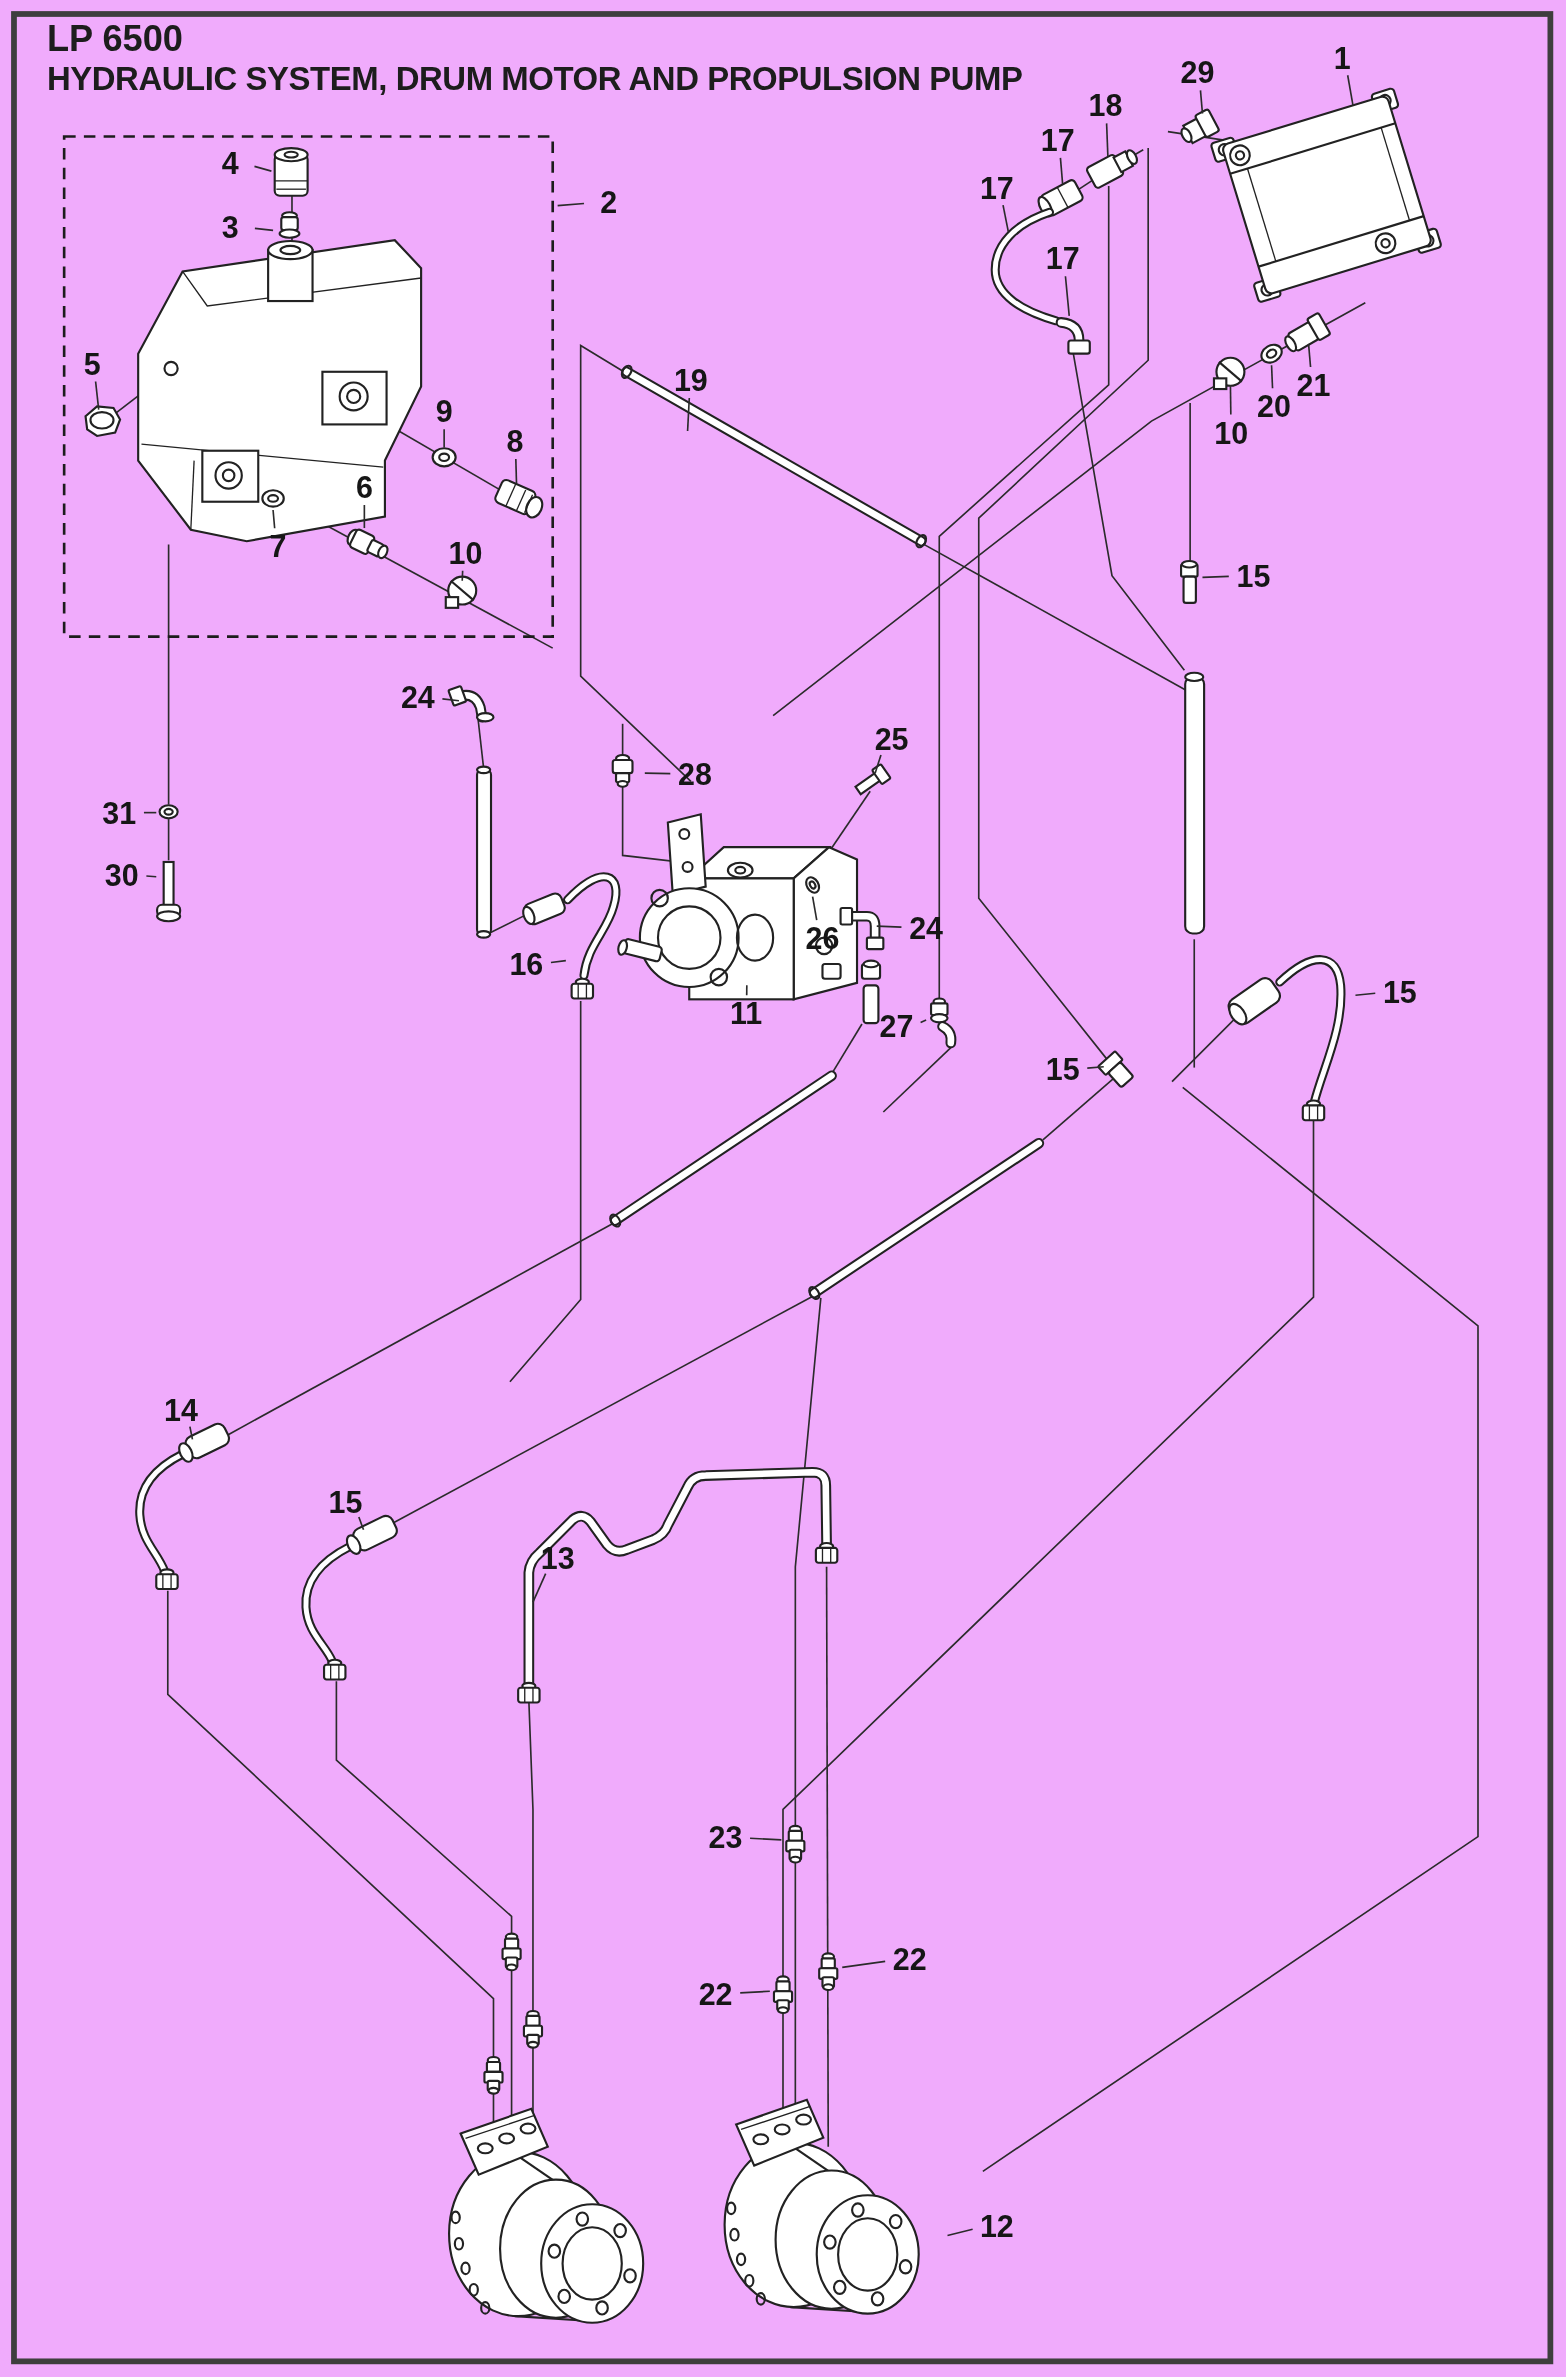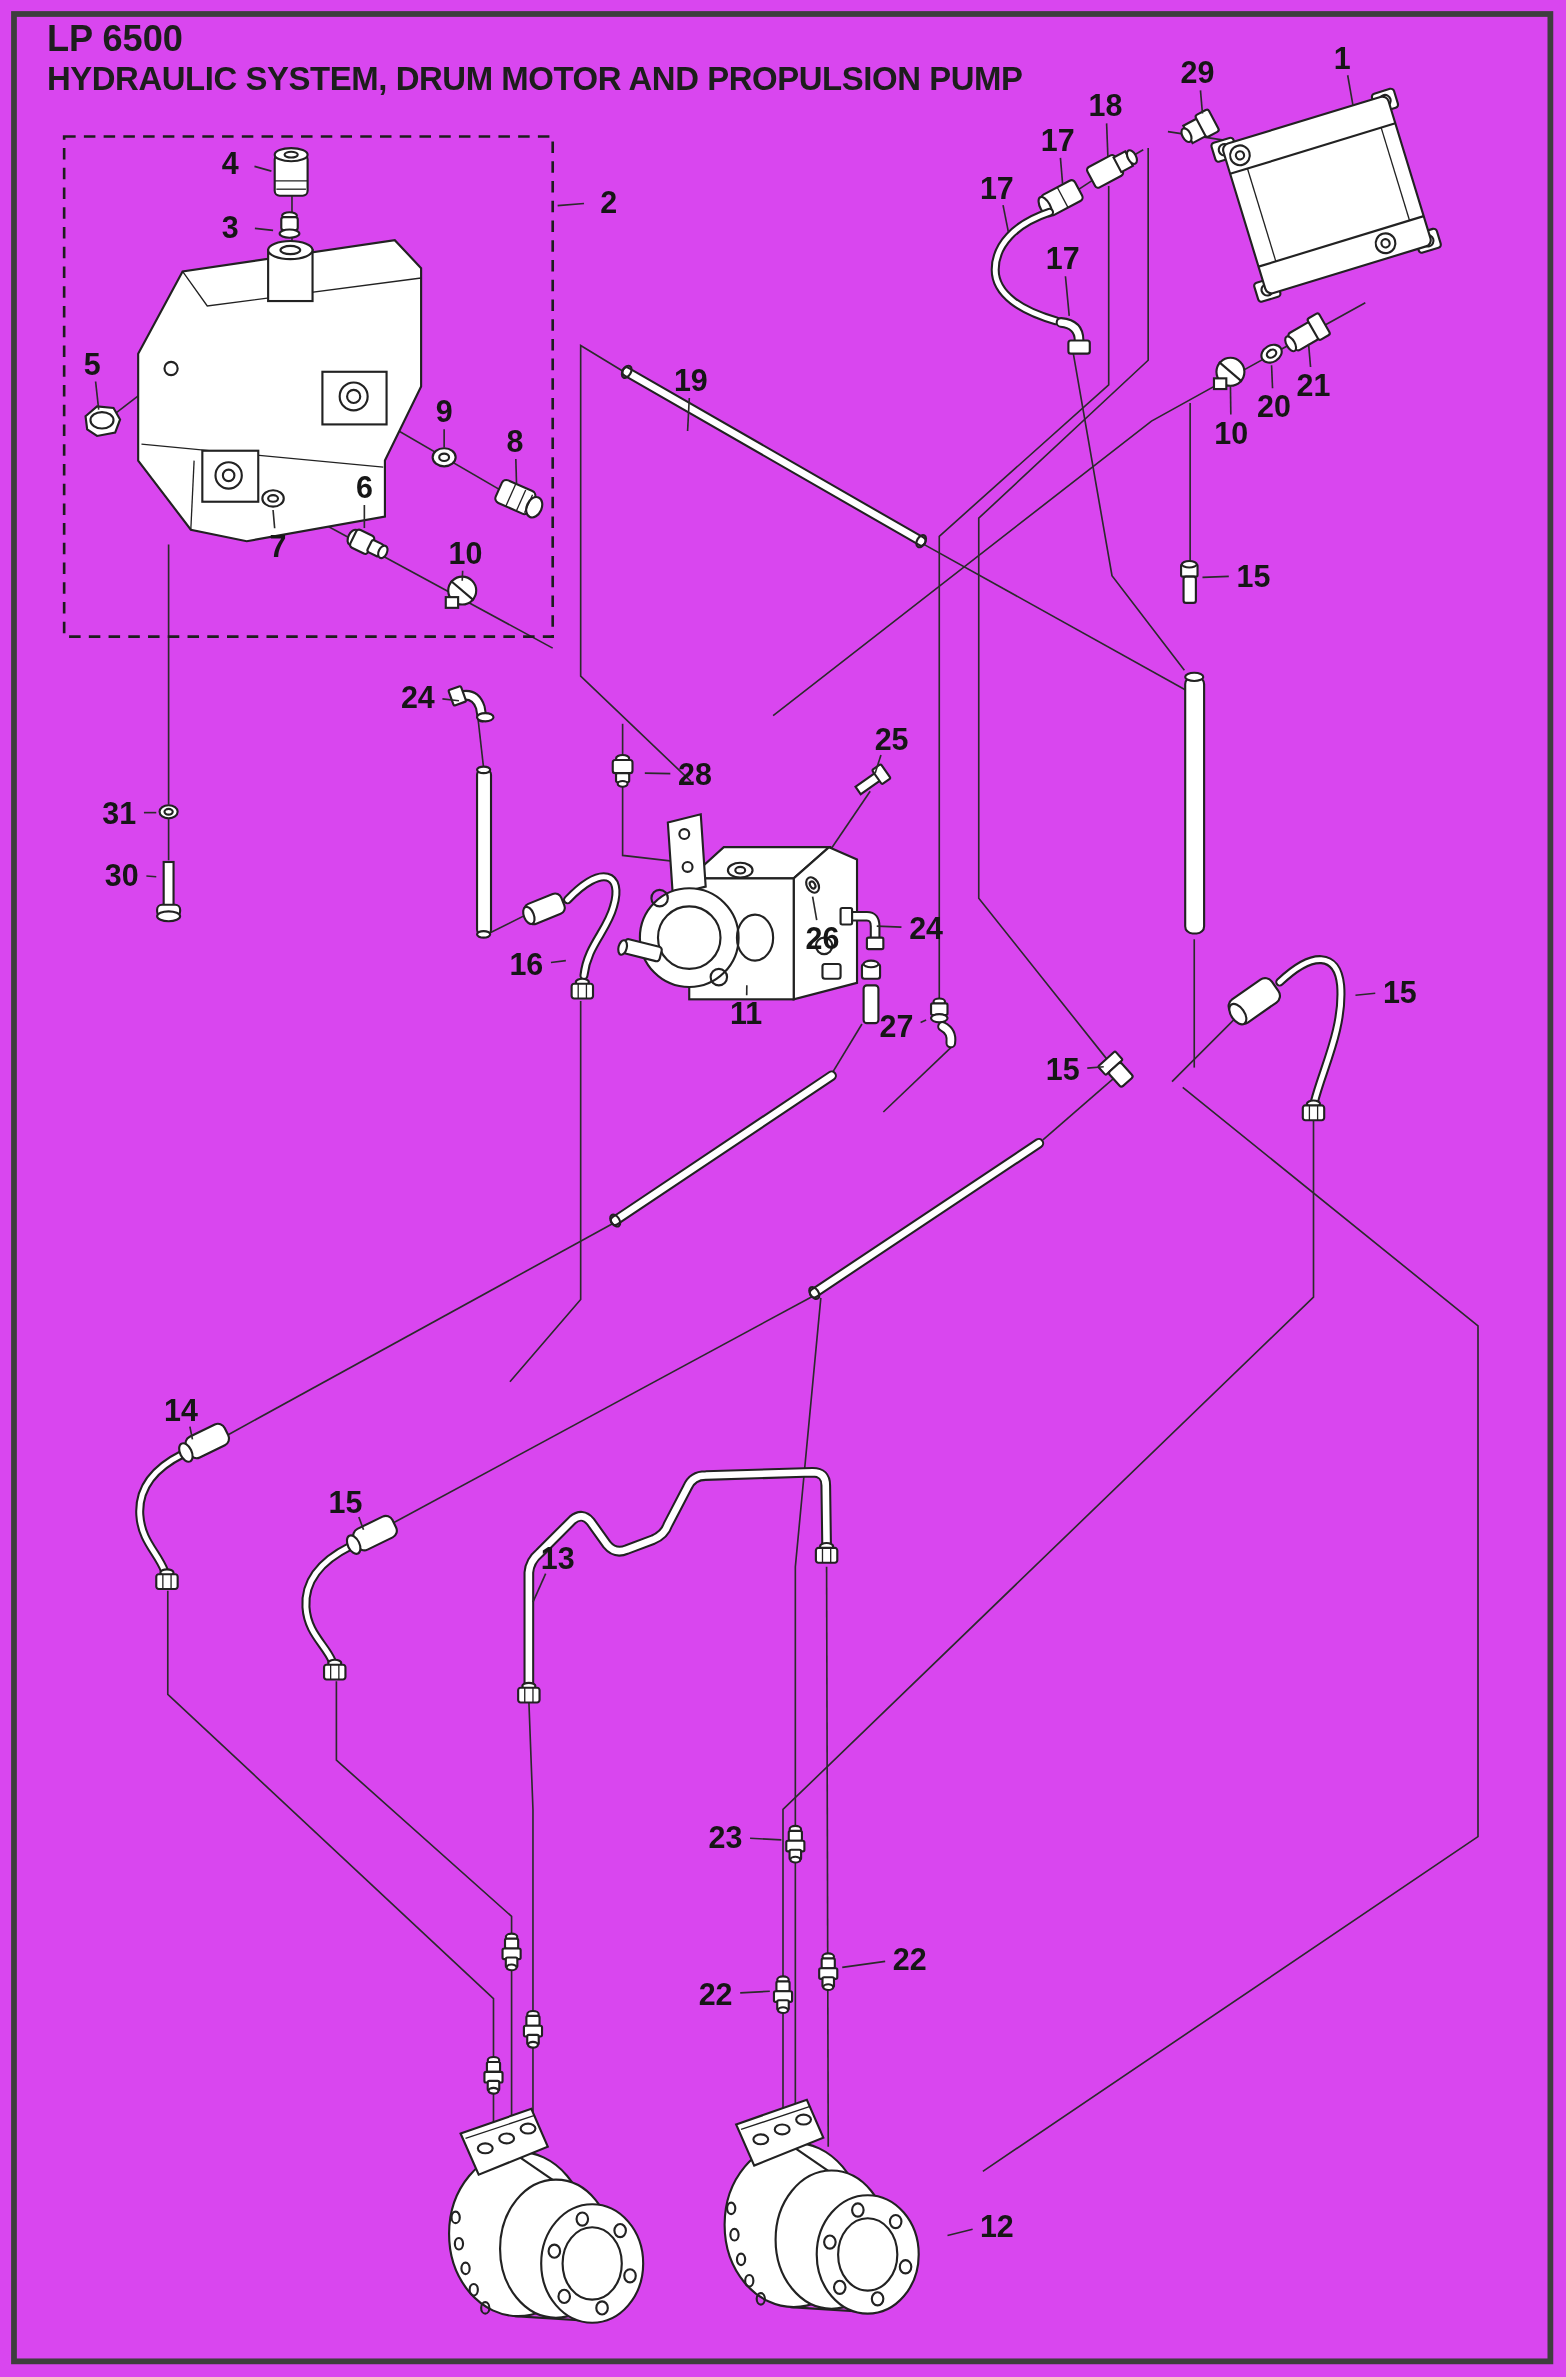--- a/index.html
+++ b/index.html
@@ -1,16 +1,16 @@
 <!DOCTYPE html>
 <html style="font-size:13px"><head>
 <meta charset="utf-8">
 <style>
   html,body{margin:0;padding:0;background:#ffffff;}
-  .page{position:relative;width:1566px;height:2377px;background:#d946ef;font-family:"Liberation Sans",sans-serif;}
+  .page{position:relative;width:1566px;height:2377px;background:#f0abfc;font-family:"Liberation Sans",sans-serif;}
   svg{display:block;width:1566px;height:2377px;}
   .title1{font:bold 44px "Liberation Sans",sans-serif;fill:#1d1d1d;}
   .title2{font:bold 40px "Liberation Sans",sans-serif;fill:#1d1d1d;letter-spacing:-0.5px;}
   .callout{font:bold 37px "Liberation Sans",sans-serif;fill:#161616;}
   .ln{stroke:#2b2b2b;stroke-width:2;fill:none;}
   .pt{stroke:#222222;stroke-width:2.6;fill:#ffffff;}
   .ptn{stroke:#222222;stroke-width:2.6;fill:none;}
   .thin{stroke:#222222;stroke-width:1.6;fill:none;}
   .tube-o{stroke:#222222;stroke-width:13;fill:none;stroke-linecap:round;stroke-linejoin:round;}
   .tube-i{stroke:#ffffff;stroke-width:8;fill:none;stroke-linecap:round;stroke-linejoin:round;}

